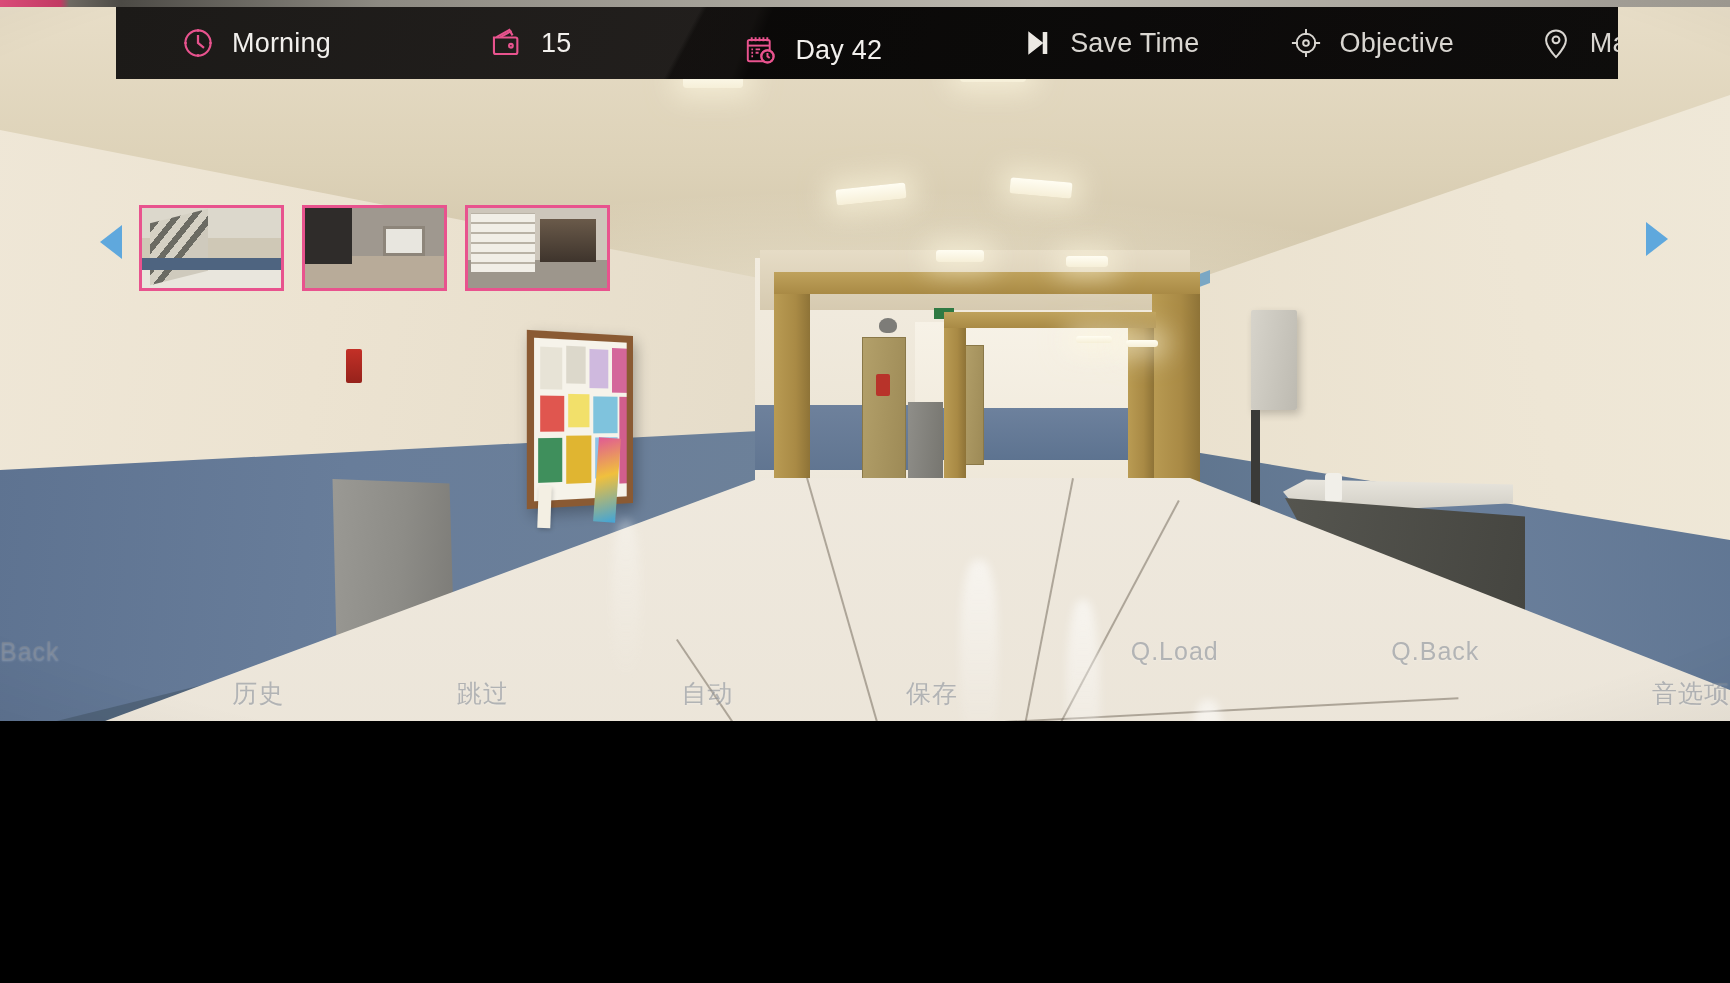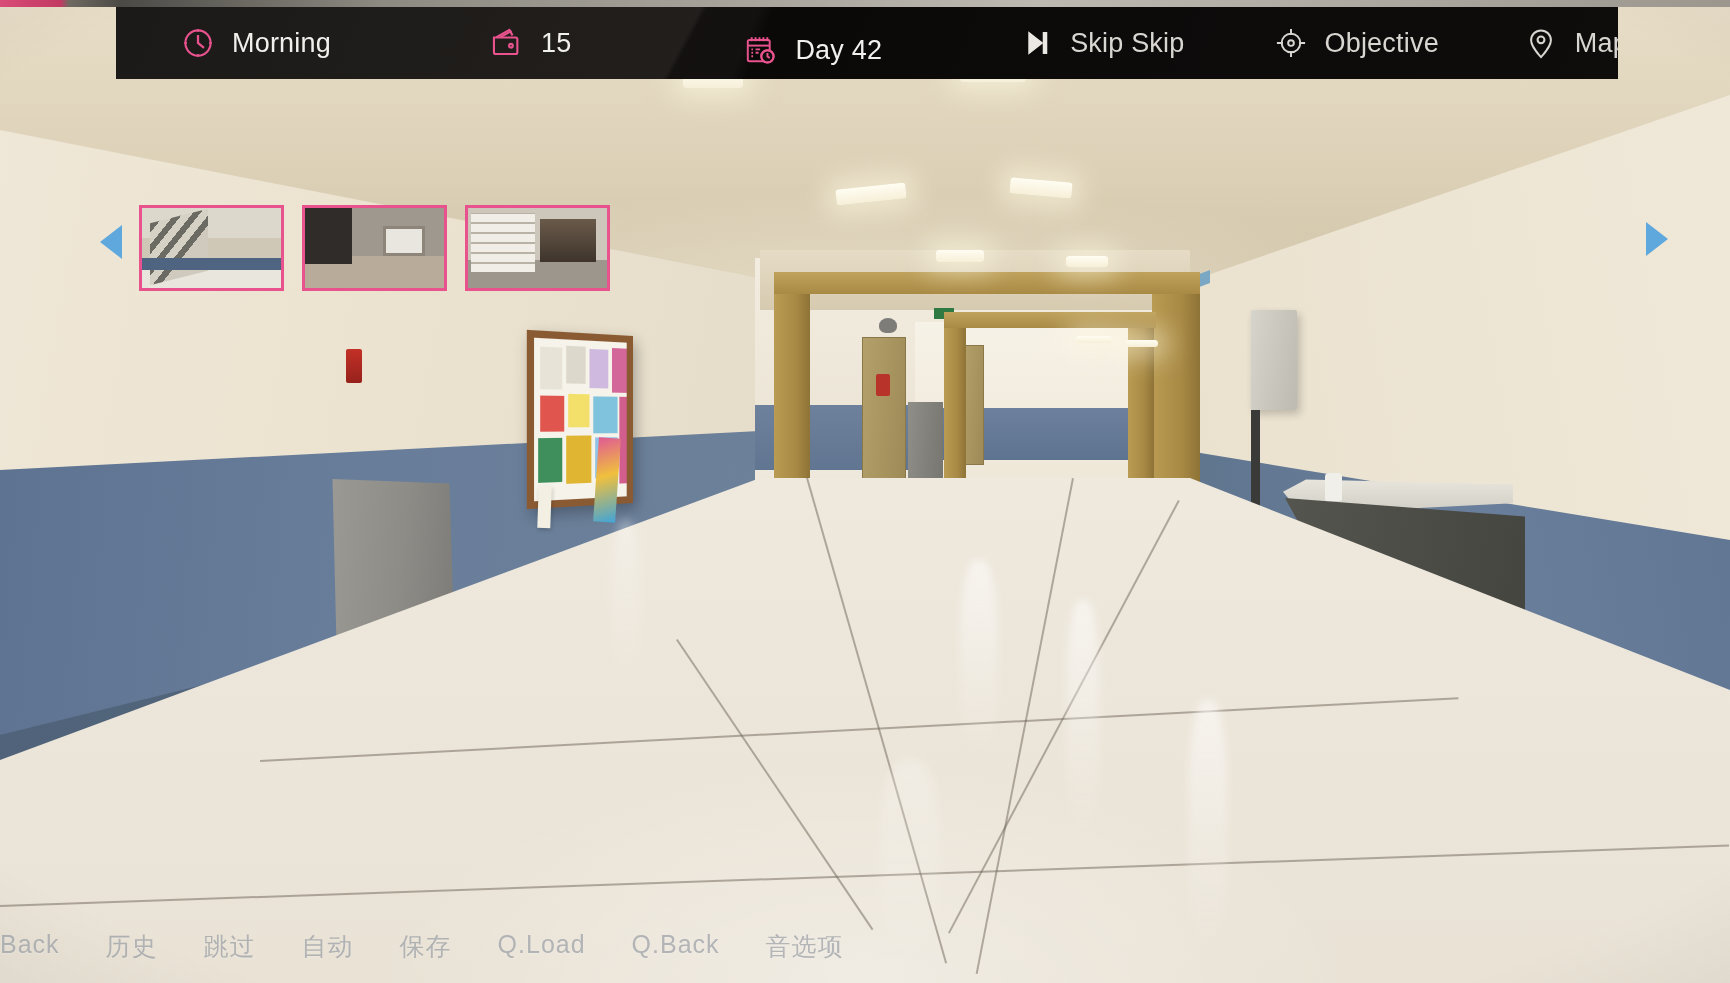--- a/index.html
+++ b/index.html
@@ -6,21 +6,21 @@
   * { box-sizing: border-box; margin: 0; padding: 0; }
   html, body {
     width: 1730px; height: 983px;
     overflow: hidden;
     background: #000;
     font-family: "Liberation Sans", sans-serif;
   }
 
   #stage {
     position: relative;
-    width: 1730px; height: 983px;
+    width: 1730px; height: 721px;
     overflow: hidden;
     padding-left: 48px;
   }
 
   
   .scene {
     position: absolute; inset: 0;
     background: #d8cdb8;
     overflow: hidden;
   }
@@ -317,34 +317,34 @@
     background: repeating-linear-gradient(0deg,#f1eee7 0 8px,#b9b2a6 8px 10px);
   }
   .t3::after {
     content:""; position:absolute; left:52%; top:14%; width:40%; height:54%;
     background: linear-gradient(#6a5a4a,#3e342c);
   }
 
   
   .bottom-menu {
     position: absolute;
-    left: 0; bottom: 20px; width: 1730px;
-    display: flex; justify-content: flex-start;
+    left: 0; bottom: 11px; width: 1730px;
+    display: flex; justify-content: space-between;
     gap: 46px;
     z-index: 6;
   }
   .bm-item {
     color: rgba(128,134,146,0.55);
     font-size: 25px;
     letter-spacing: 1px;
     cursor: pointer;
     text-shadow: 0 1px 2px rgba(255,255,255,.25);
     white-space: nowrap;
   }
-  .bm-item.cjk { font-family: Liberation Sans, sans-serif; }
+  .bm-item.cjk { font-family: Liberation Sans, sans-serif; margin-top: 40px; }
 
   .vignette {
     position: absolute; inset: 0;
     pointer-events: none;
     background: radial-gradient(ellipse 120% 110% at 50% 48%, rgba(0,0,0,0) 55%, rgba(0,0,0,0.22) 100%);
   }
 </style>
 </head>
 <body>
 
@@ -476,21 +476,21 @@
       <span class="hud-label">Day 42</span>
     </div>
 
     <div class="hud-item" style="margin-left:138px;">
       <span class="hud-ico">
         <svg width="34" height="34" viewBox="0 0 24 24" fill="#ece9e4" stroke="#ece9e4" stroke-width="1.1">
           <path d="M6.4 4.8 15.6 12 6.4 19.2z"></path>
           <rect x="16.6" y="4.8" width="2.1" height="14.4"></rect>
         </svg>
       </span>
-      <span class="hud-label dim">Skip Skip</span>
+      <span class="hud-label dim">Save Time</span>
     </div>
 
     <div class="hud-item" style="margin-left:88px;">
       <span class="hud-ico">
         <svg width="36" height="36" viewBox="0 0 24 24" fill="none" stroke="#d9d6d1" stroke-width="1.3">
           <circle cx="12" cy="12" r="6.2"></circle>
           <circle cx="12" cy="12" r="1.9"></circle>
           <path d="M12 2.6v4M12 17.4v4M2.6 12h4M17.4 12h4"></path>
         </svg>
       </span>

